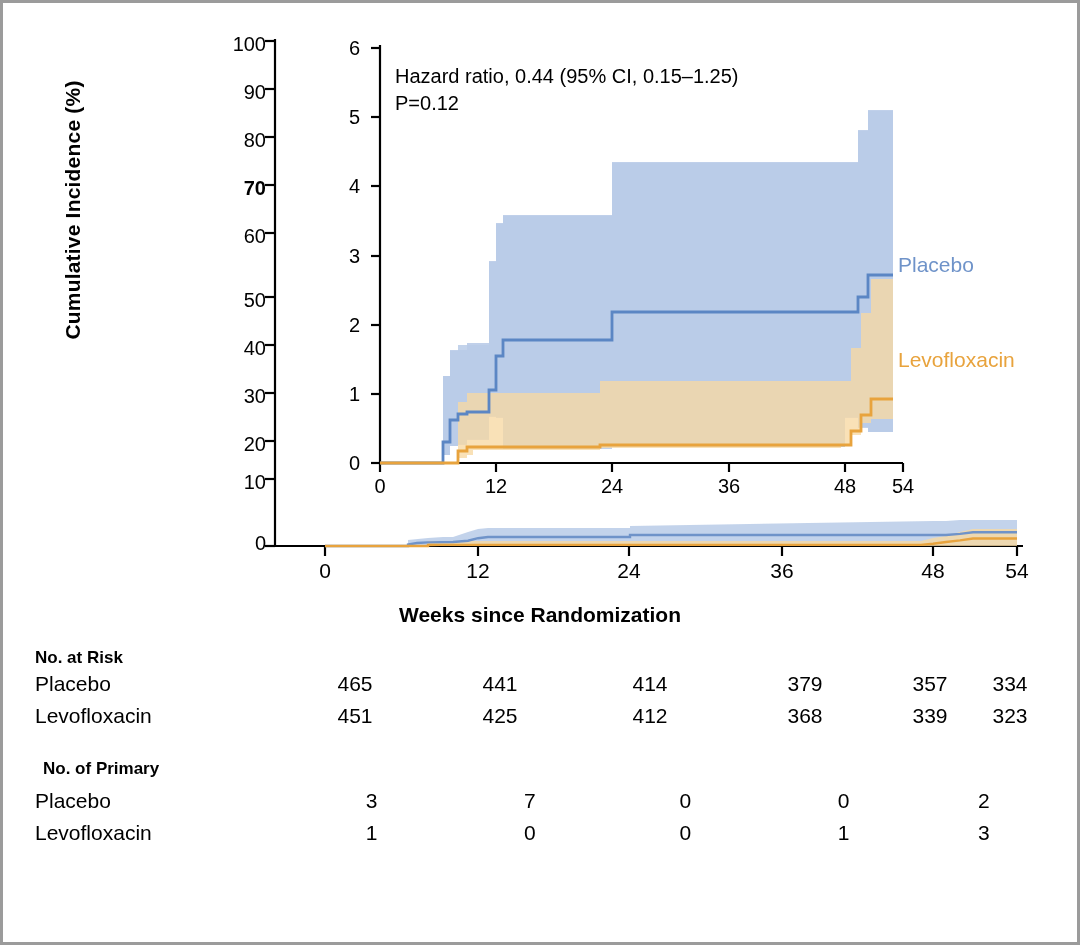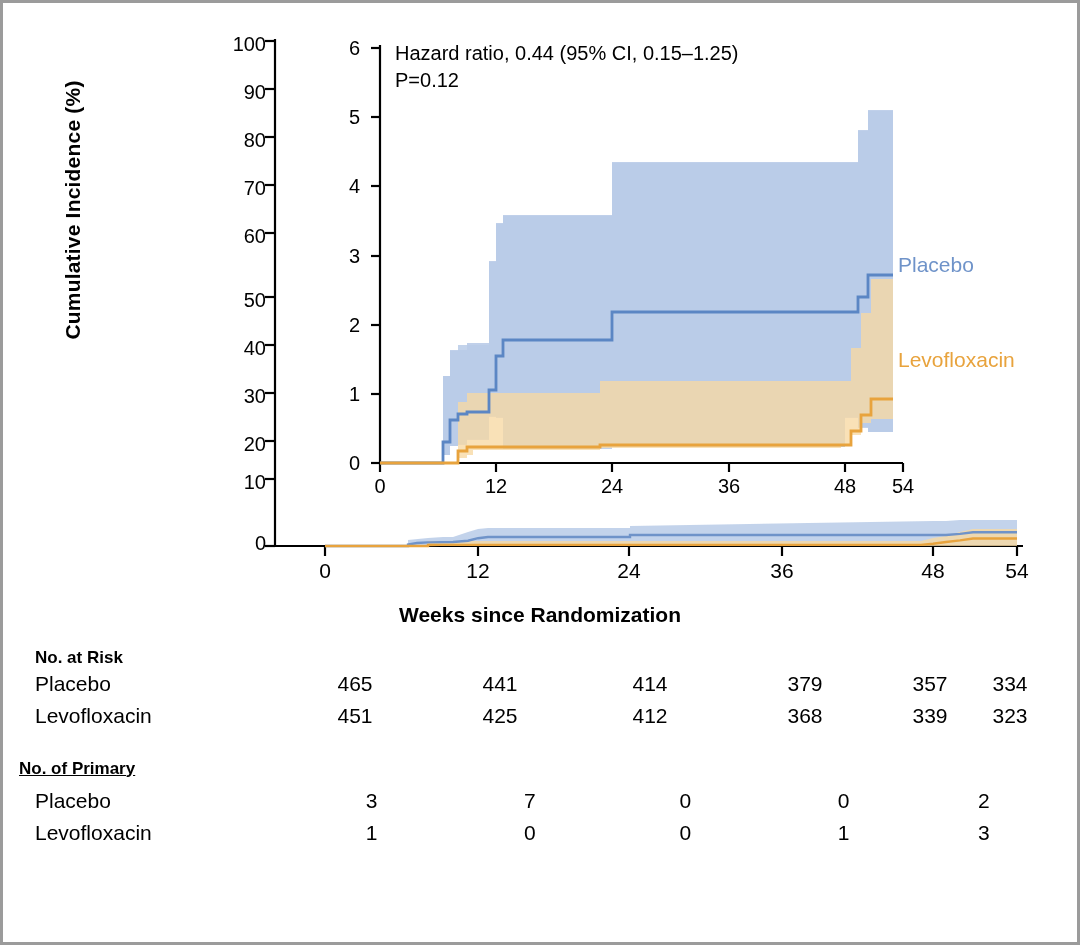--- a/index.html
+++ b/index.html
@@ -73,21 +73,21 @@
     text-align: center;
     font-size: 21px;
     font-weight: bold;
     color: #000;
   }
 
   
   .inset {
     position: absolute;
     left: 370px;
-    top: 23px;
+    top: 46px;
     width: 530px;
     height: 432px;
   }
   .inset-annot {
     position: absolute;
     left: 22px;
     top: 14px;
     font-size: 20px;
     color: #000;
     line-height: 1.35;
@@ -154,21 +154,21 @@
 <div id="page">
 
   <div class="figure-area">
 
     <div class="ylabel">Cumulative Incidence (%)</div>
 
     <div class="outer-ytick-wrap">
       <div class="outer-ytick" style="top:31px;">100</div>
       <div class="outer-ytick" style="top:79px;">90</div>
       <div class="outer-ytick" style="top:127px;">80</div>
-      <div class="outer-ytick" style="top:175px;">70</div>
+      <div class="outer-ytick" style="top:175px;font-weight:bold;">70</div>
       <div class="outer-ytick" style="top:223px;">60</div>
       <div class="outer-ytick" style="top:287px;">50</div>
       <div class="outer-ytick" style="top:335px;">40</div>
       <div class="outer-ytick" style="top:383px;">30</div>
       <div class="outer-ytick" style="top:431px;">20</div>
       <div class="outer-ytick" style="top:469px;">10</div>
       <div class="outer-ytick" style="top:530px;">0</div>
     </div>
 
     <svg width="1074" height="600" style="position:absolute;left:0;top:0;">
@@ -305,21 +305,21 @@
         <td class="num">451</td>
         <td class="num">425</td>
         <td class="num">412</td>
         <td class="num">368</td>
         <td class="num">339</td>
         <td class="num">323</td>
       </tr>
     </tbody>
       </table>
 
-    <div class="tbl-head" style="margin-left:16px; margin-top:26px;text-decoration:underline;">No. of Primary</div>
+    <div class="tbl-head" style="margin-left:40px; margin-top:26px;">No. of Primary</div>
 
     <table class="risk" style="margin-top:6px;">
       <tbody>
           <tr>
         <td class="rowname">Placebo</td>
         <td class="num" style="width:160px;">3</td>
         <td class="num" style="width:150px;">7</td>
         <td class="num" style="width:155px;">0</td>
         <td class="num" style="width:155px;">0</td>
         <td class="num" style="width:120px;">2</td>

